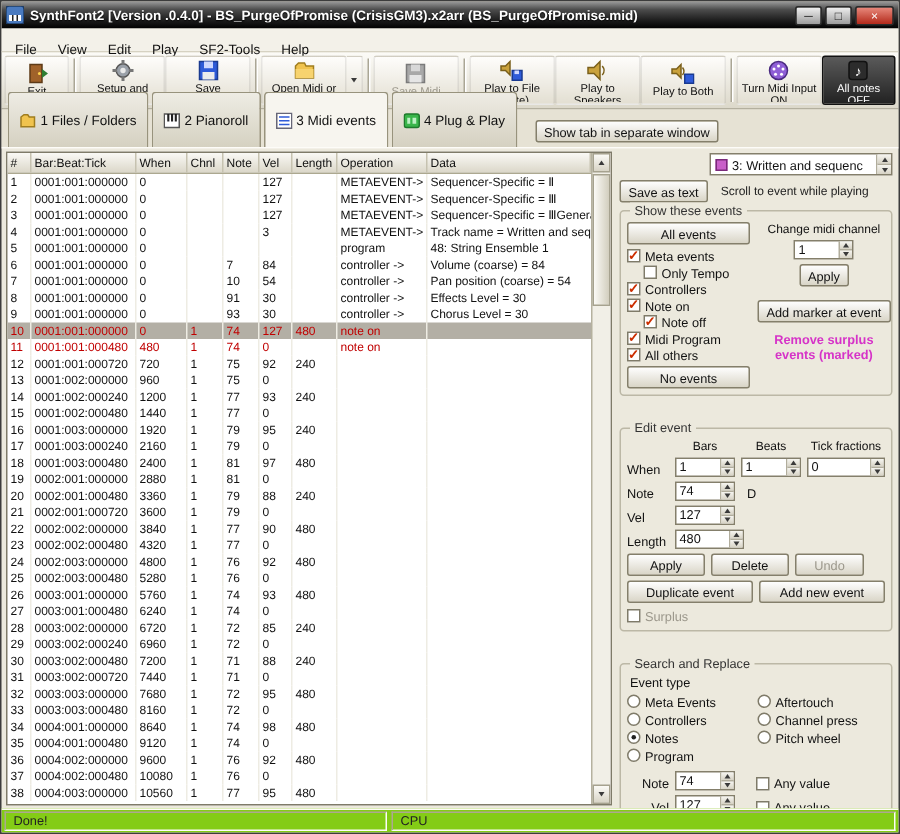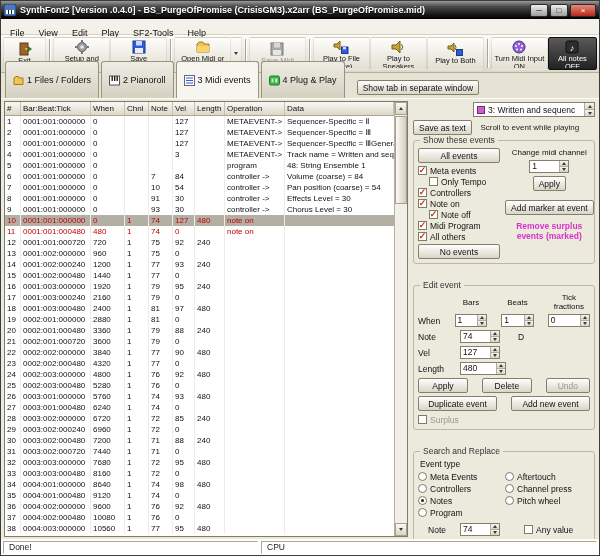--- a/index.html
+++ b/index.html
@@ -95,31 +95,31 @@
   .tsarr span + span{border-top:1px solid #b1ad9c;}
   .prow2{display:flex;align-items:center;gap:8px;margin-bottom:5px;}
   .scrollhint{font-size:8px;text-align:center;width:100px;line-height:1.15;color:#222;}
   .group{position:relative;border:1px solid #bcb8a6;border-radius:3px;padding:7px 4px 4px 4px;margin-bottom:21px;}
   .legend{position:absolute;top:-6px;left:6px;background:#ece9dd;padding:0 3px;font-size:8.5px;color:#333;}
   .g1cols{display:flex;gap:5px;}
   .g1left{width:88px;display:flex;flex-direction:column;gap:2px;}
   .g1right{flex:1;display:flex;flex-direction:column;align-items:center;gap:3px;}
   .small{font-size:8px;text-align:center;}
   .magenta{color:#d633c8;font-weight:bold;font-size:8.5px;text-align:center;width:86px;line-height:1.15;margin-top:4px;}
-  .erow{display:flex;align-items:center;gap:14px;margin-bottom:3px;}
+  .erow{display:flex;align-items:flex-end;gap:4px;margin-bottom:3px;}
   .elabel{width:28px;font-size:8.5px;}
   .ecol{width:40px;text-align:center;font-size:8px;}
   .ecolw{width:52px;text-align:center;font-size:8px;}
   .w40{width:40px;} .w52{width:52px;} .w46{width:46px;}
   .notename{font-size:8.5px;margin-left:4px;}
   .anyv{display:flex;align-items:center;gap:3px;margin-left:10px;}
   .radgrid{display:grid;grid-template-columns:1fr 1fr;gap:1px 2px;margin:2px 0 5px 0;}
   .etypehdr{font-size:8.5px;margin:0 0 2px 2px;}
   
-  .status{position:absolute;left:0;right:0;bottom:0;height:16px;background:#ffffff;border-top:1px solid #fdfcf8;
+  .status{position:absolute;left:0;right:0;bottom:0;height:16px;background:#84cc16;border-top:1px solid #fdfcf8;
     display:flex;gap:3px;padding:1px 2px;}
   .spanel{border:1px solid;border-color:#aca890 #fdfcf8 #fdfcf8 #aca890;padding:0 5px;font-size:8.5px;line-height:11px;color:#222;}
   .spanel.p1{width:255px;} .spanel.p2{flex:1;}
 </style>
 </head>
 <body>
 
 <div class="window">
 
   <div class="titlebar">

